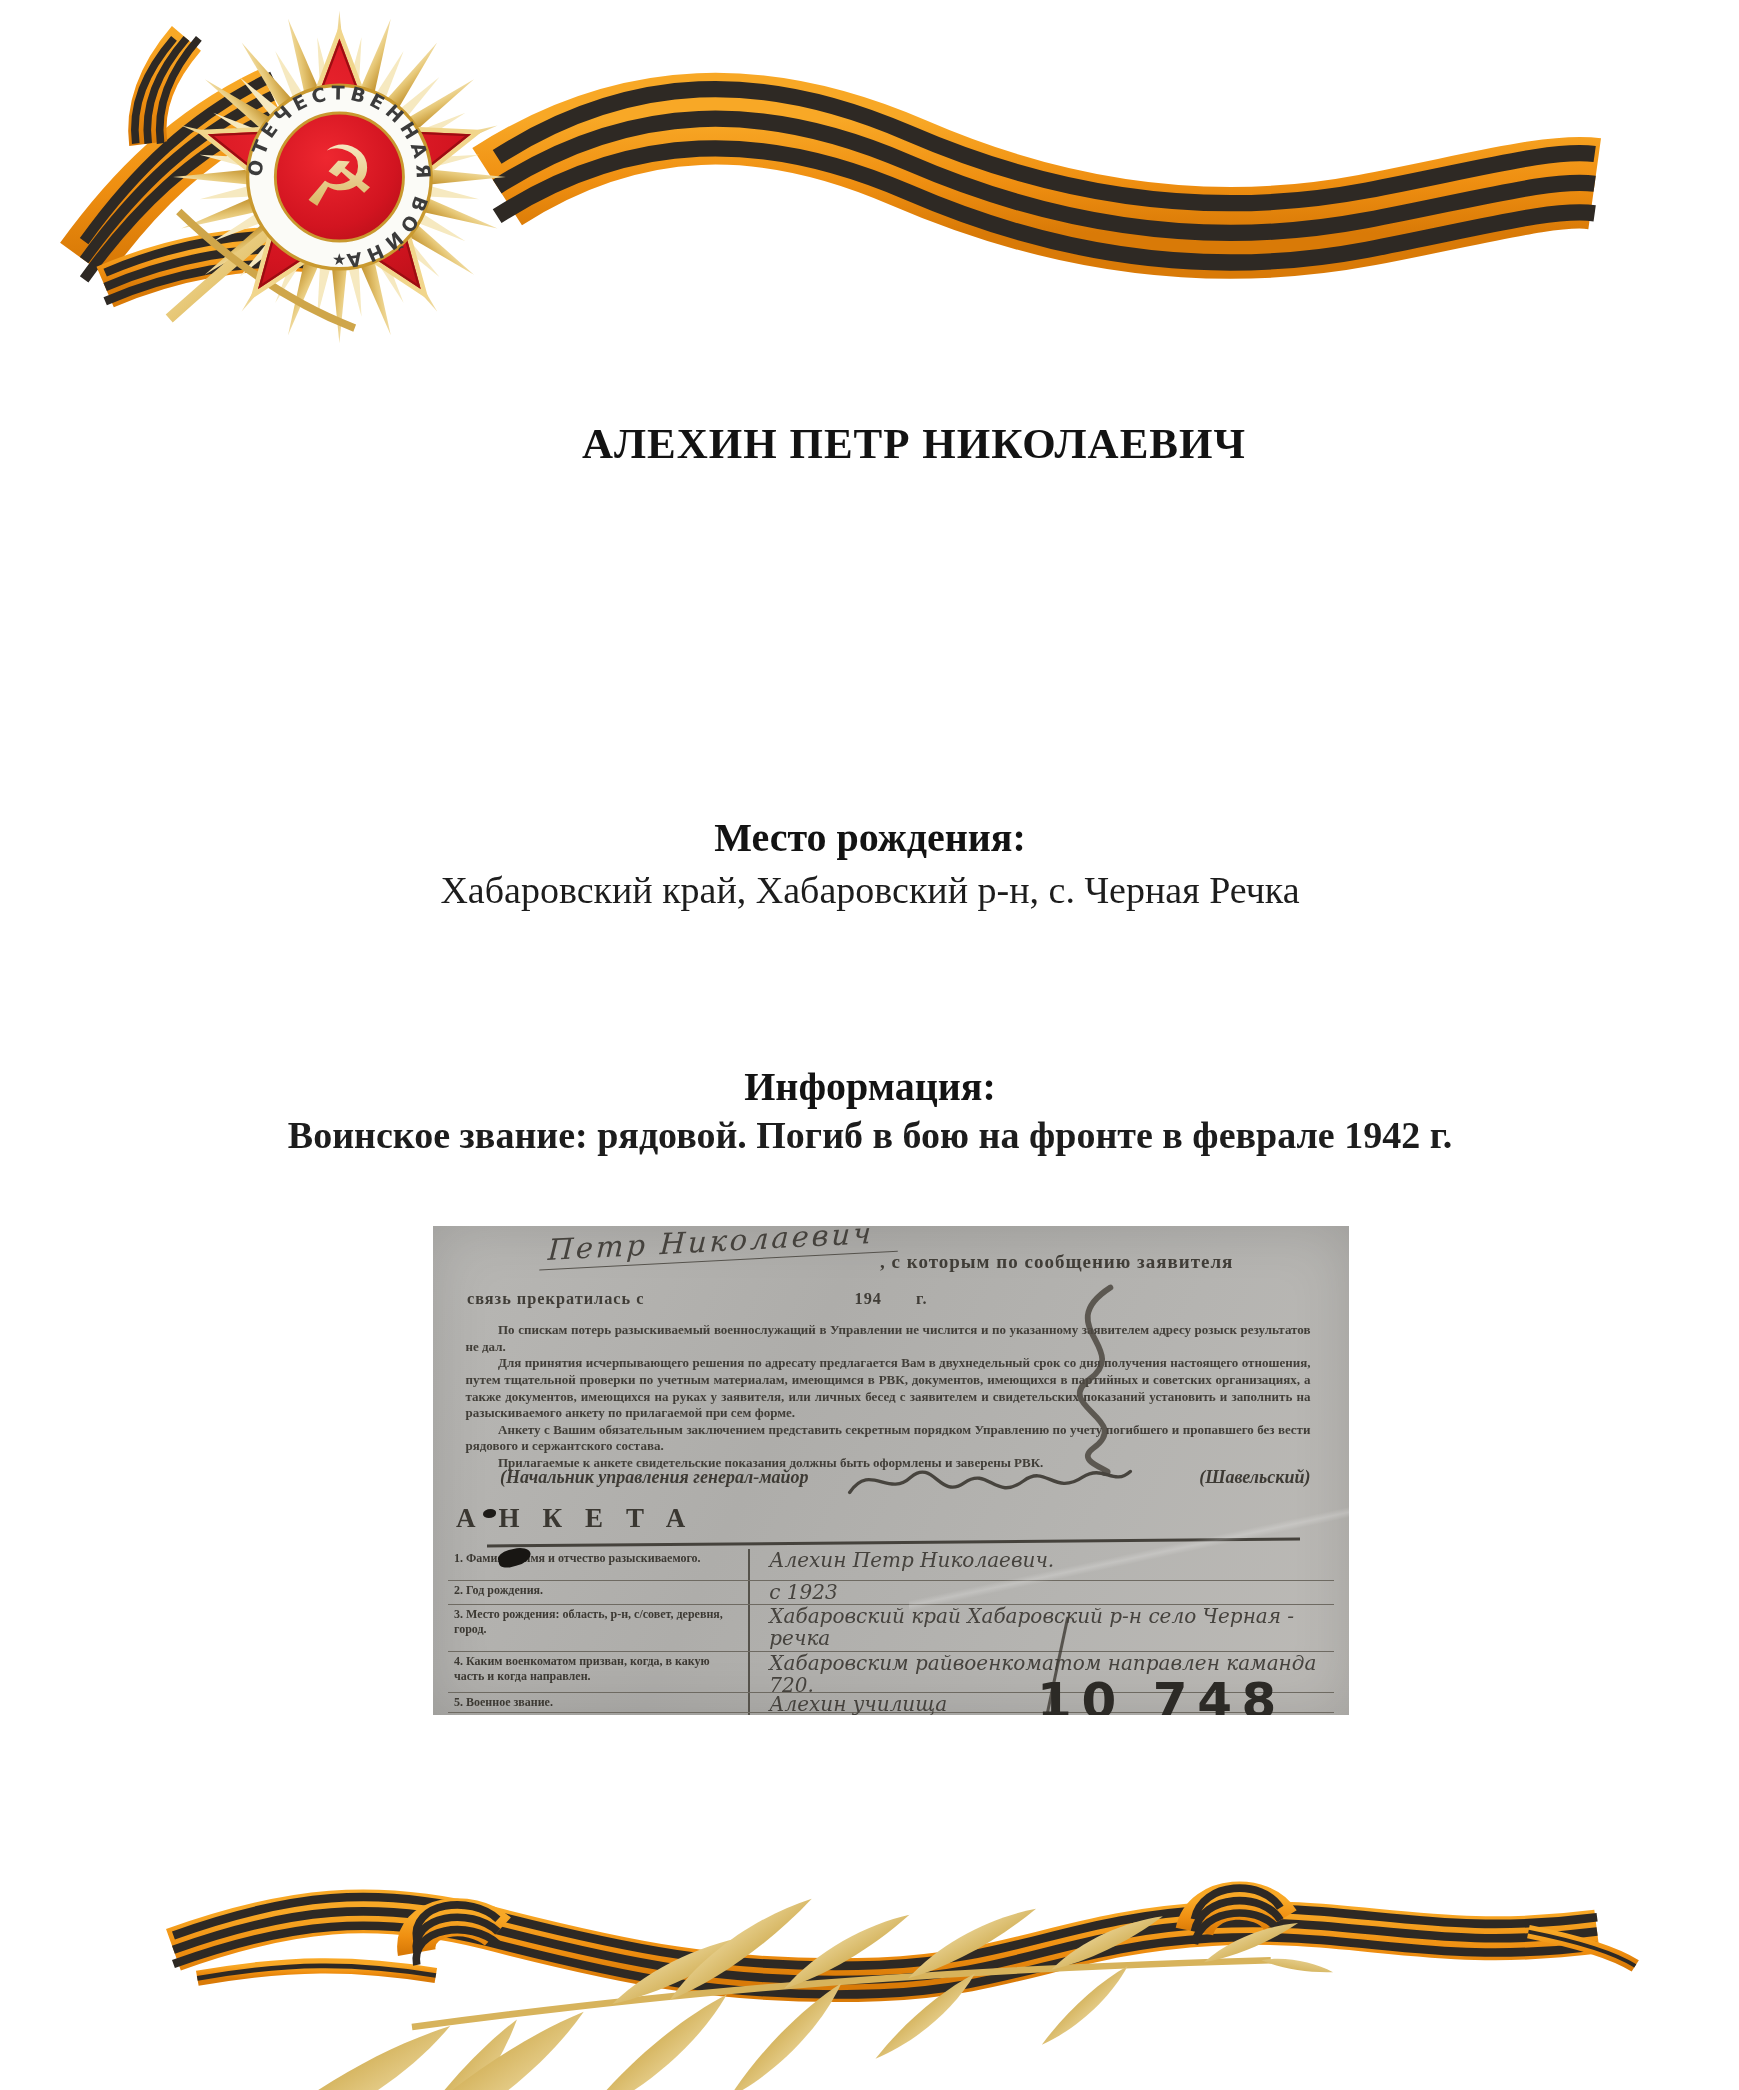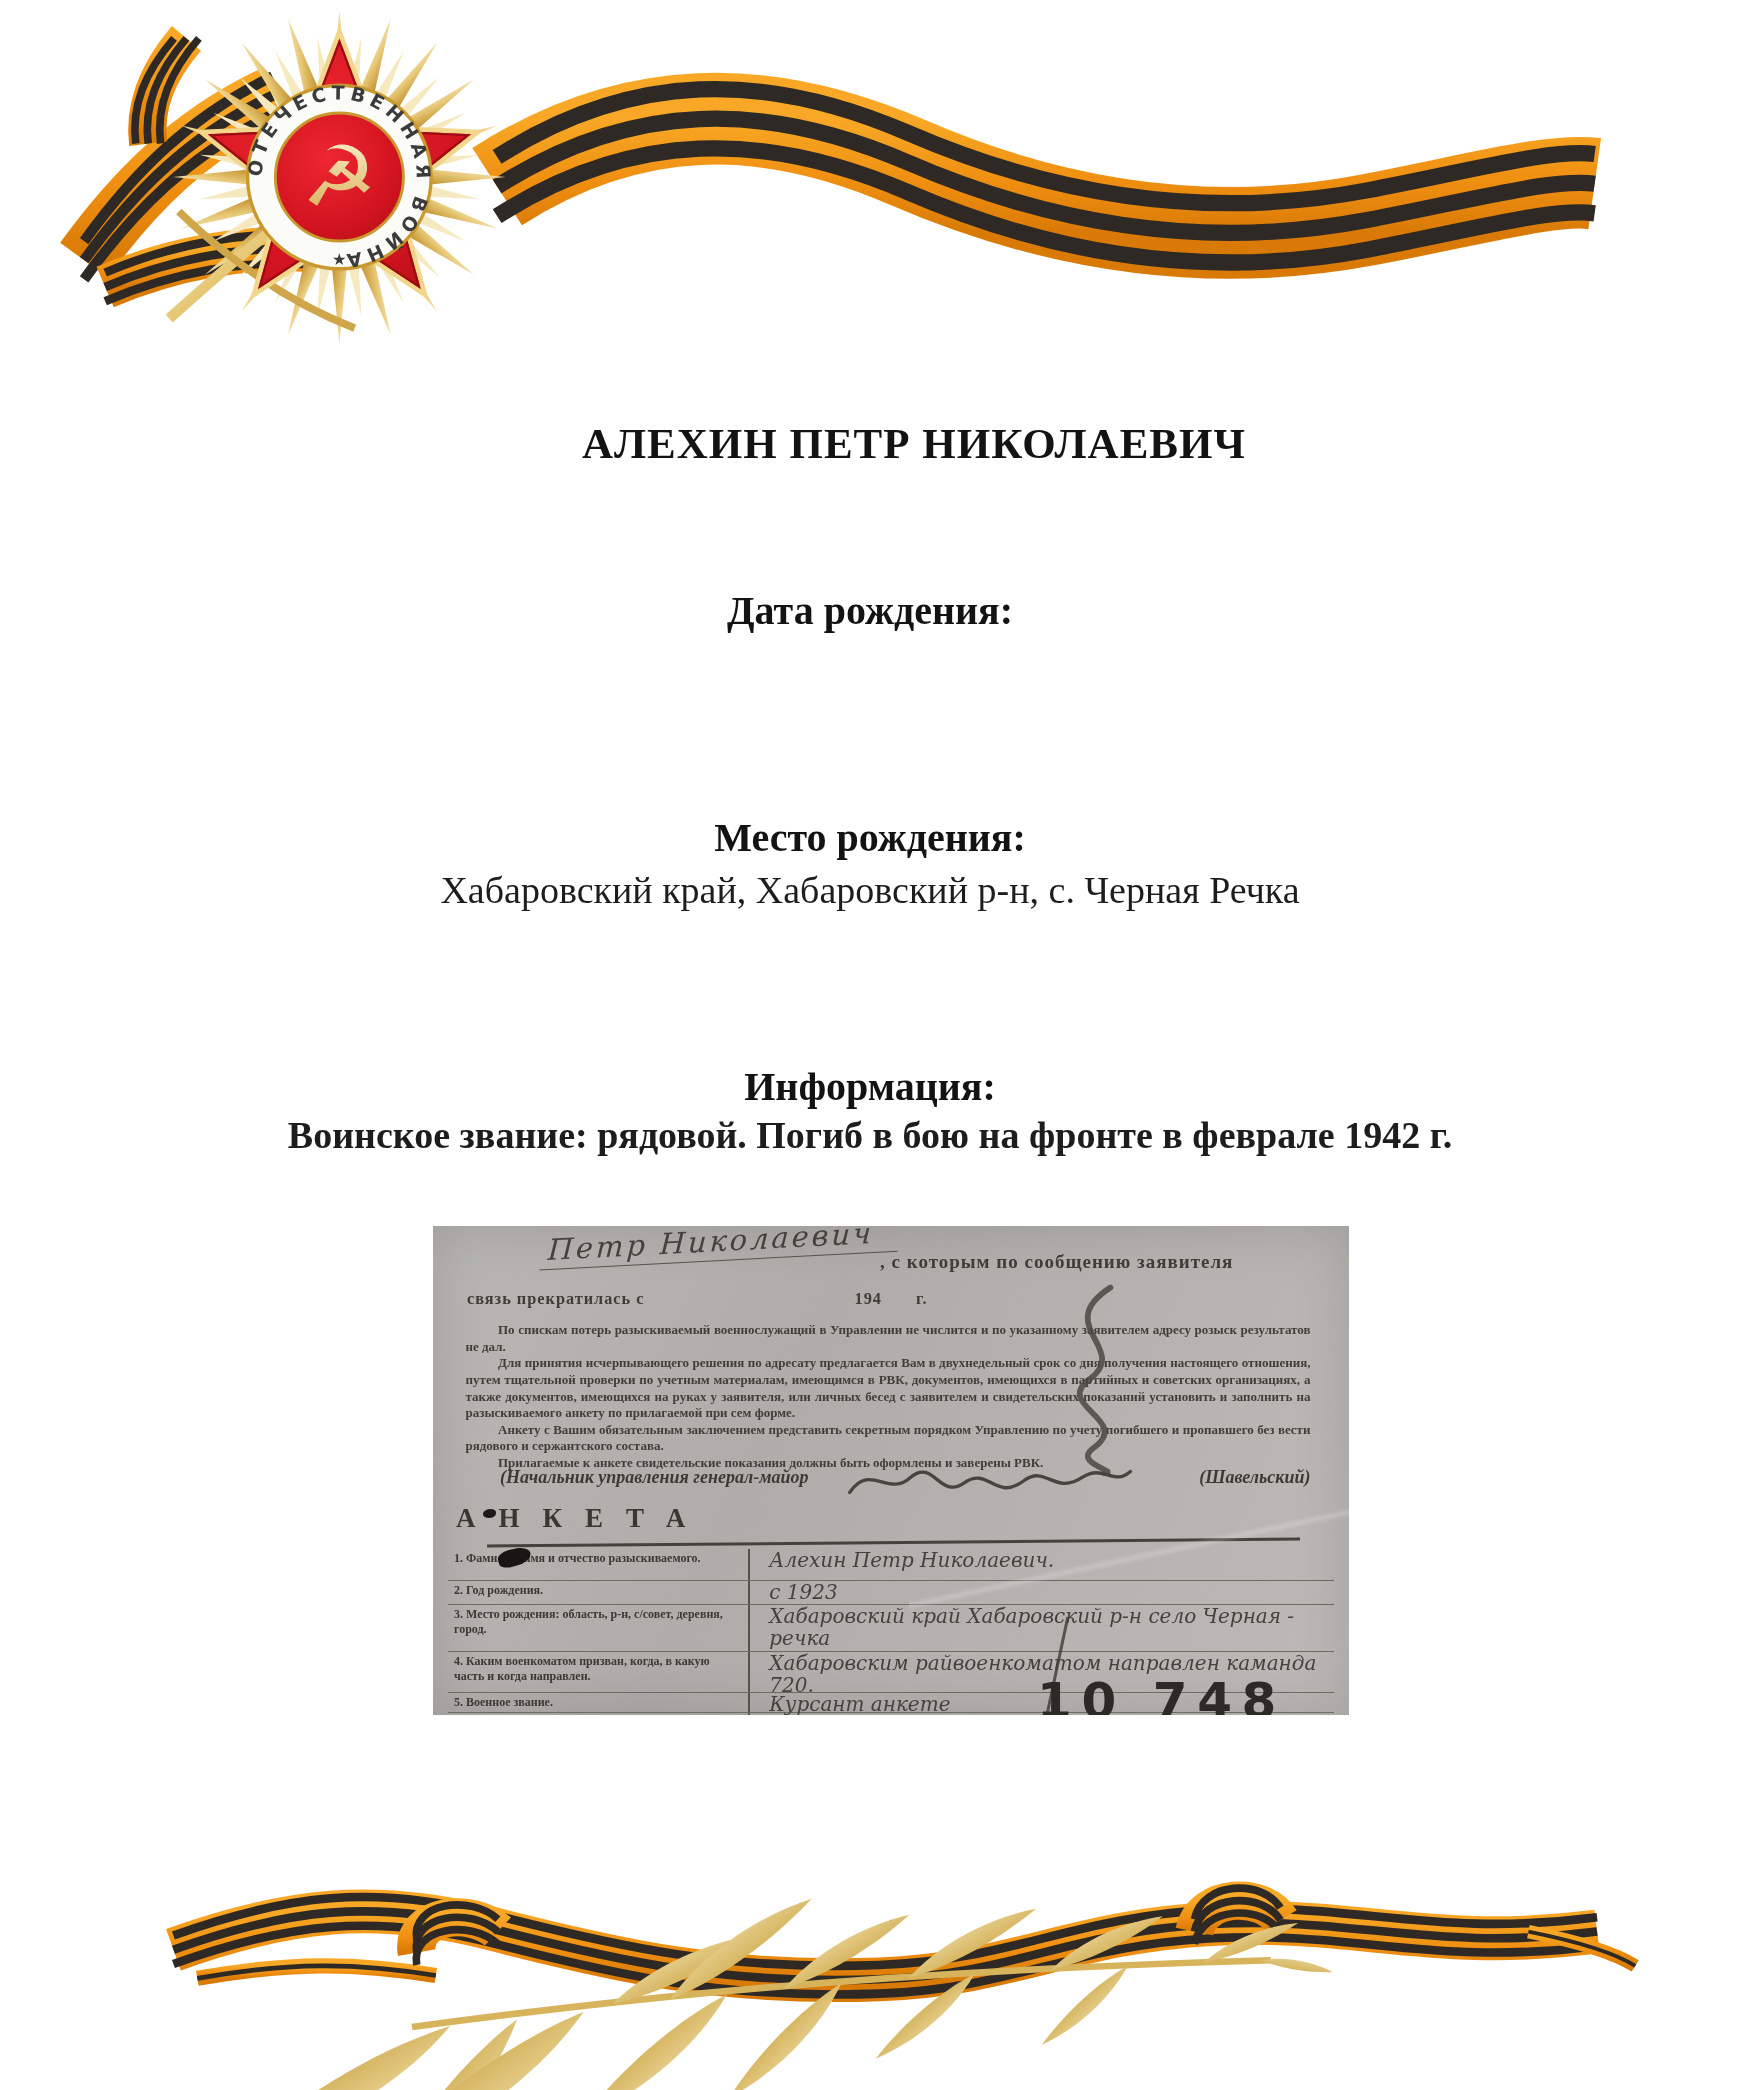--- a/index.html
+++ b/index.html
@@ -154,21 +154,20 @@
         <textPath href="#ringP" startOffset="0">ОТЕЧЕСТВЕННАЯ ВОЙНА</textPath>
       </text>
       <text x="0" y="30" font-family="DejaVu Sans, sans-serif" font-size="88" text-anchor="middle" fill="url(#gGold2)">☭</text>
       <text x="0" y="92" font-family="DejaVu Sans, sans-serif" font-size="17" text-anchor="middle" fill="#3b3b3b">★</text>
     </g>
   </svg>
 
   <div class="title"></div>
   <div class="title">АЛЕХИН ПЕТР НИКОЛАЕВИЧ</div>
 
-  <div class="sec-h h-date">Дата рождения:</div>
 
   <div class="sec-h h-place">Место рождения:</div>
   <div class="sec-v v-place">Хабаровский край, Хабаровский р-н, с. Черная Речка</div>
 
   <div class="sec-h h-info">Информация:</div>
   <div class="sec-v v-info">Воинское звание: рядовой. Погиб в бою на фронте в феврале 1942 г.</div>
 
   <div class="scan">
     <div class="hw hw-top">Петр Николаевич</div>
     <div class="top-line">, с которым по сообщению заявителя</div>
@@ -215,21 +214,21 @@
       <div class="frow r3">
         <div class="q">3. Место рождения: область, р-н, с/совет, деревня, город.</div>
         <div class="a hw">Хабаровский край Хабаровский р-н село Черная - речка</div>
       </div>
       <div class="frow r4">
         <div class="q">4. Каким военкоматом призван, когда, в какую часть и когда направлен.</div>
         <div class="a hw">Хабаровским райвоенкоматом направлен каманда 720.</div>
       </div>
       <div class="frow r5">
         <div class="q">5. Военное звание.</div>
-        <div class="a hw">Курсант анкете</div>
+        <div class="a hw">Алехин училища</div>
       </div>
       <div class="frow r6">
         <div class="q">6. Занимаемая должность в Красной Армии.</div>
         <div class="a hw"></div>
       </div>
     </div>
 
     <div class="pen-diag"></div>
     <div class="blot1"></div>
     <div class="blot2"></div>

